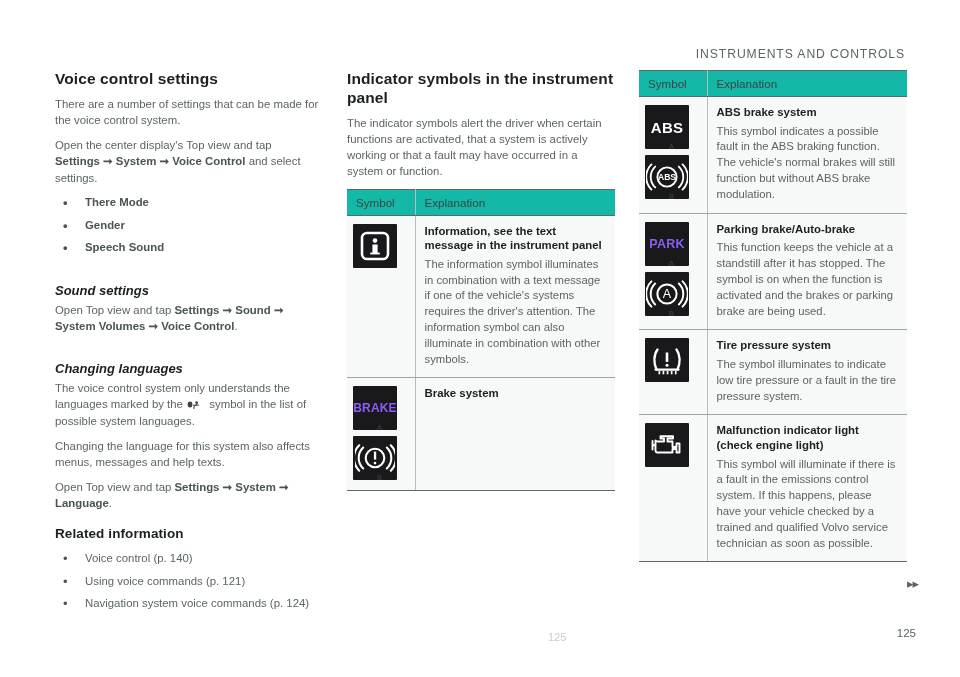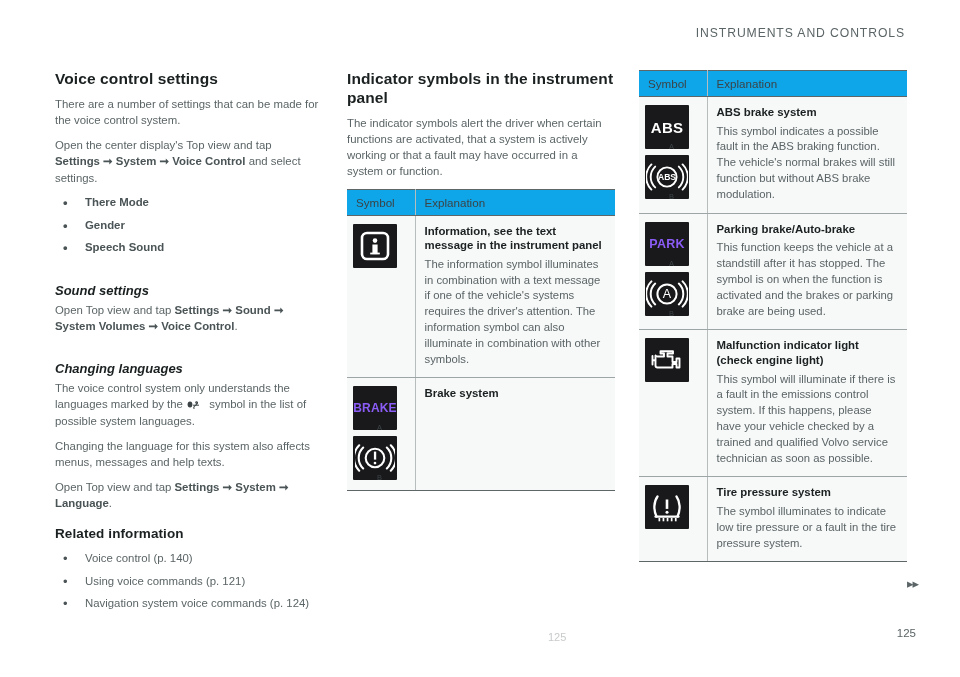--- a/index.html
+++ b/index.html
@@ -9,21 +9,21 @@
     background: #ffffff;
     font-family: "Liberation Sans", sans-serif;
     color: #4a5355;
     position: relative;
     overflow: hidden;
   }
   .page { position:absolute; inset:0; }
 
   
   .header {
-    position:absolute; top:26px; right:55px;
+    position:absolute; top:47px; right:55px;
     font-size: 12.2px; letter-spacing: .9px;
     color: #5b6466; font-weight: 400;
   }
 
   
   .col { position:absolute; top:70px; }
   .col-1 { left:55px;  width:268px; }
   .col-2 { left:347px; width:268px; }
   .col-3 { left:639px; width:268px; }
 
@@ -59,21 +59,21 @@
     display:inline-block; width:20px; height:13px;
     vertical-align:-2px; position:relative;
   }
 
   
   table.symtab {
     width:100%; border-collapse: collapse; margin-top: 6px;
     font-size: 11.1px;
   }
   table.symtab thead th {
-    background:#0ea5e9; text-align:left; font-weight:400;
+    background:#14b8a6; text-align:left; font-weight:400;
     color:#3c4446; font-size:11.6px;
     padding: 6px 9px 6px 9px;
     border-top: 1.4px solid #5e6668;
     border-bottom: 1.4px solid #5e6668;
   }
   table.symtab thead th.c-sym { width: 68px; border-right: 1.2px solid #b7bcbd; }
   table.symtab tbody td {
     vertical-align: top; padding: 8px 9px 10px 9px;
     border-bottom: 1.2px solid #9ea5a6;
     background:#f7f8f8;
@@ -323,61 +323,61 @@
           <td>
             <span class="t-title">Parking brake/Auto-brake</span>
             <span class="t-text">This function keeps the vehicle at a standstill after it has stopped. The symbol is on when the function is activated and the brakes or parking brake are being used.</span>
           </td>
         </tr>
 
         <tr>
           <td class="c-sym">
             <span class="tile-wrap">
               <span class="tile">
-                <svg width="38" height="30" viewBox="0 0 38 30">
-                  <path d="M4.5 11 L4.5 19.5 M4.5 15.2 L7.5 15.2
-                           M7.5 10.5 L7.5 20.5 C7.5 21.6 8.4 22.5 9.5 22.5
-                           L24.5 22.5 L24.5 19 L28.5 19 L28.5 22.5 L31.5 22.5
-                           L31.5 13.5 L28.5 13.5 L28.5 17 L24.5 17 L24.5 11.5
-                           L19.5 11.5 L19.5 8.5 L25 8.5 L25 6.2 L12.5 6.2 L12.5 8.5 L16 8.5
-                           L16 11.5 L9.5 11.5 C8.4 11.5 7.5 10.4 7.5 10.5 Z" fill="none" stroke="#fff" stroke-width="1.9" stroke-linejoin="round" stroke-linecap="round"></path>
-                </svg>
-              </span>
-            </span>
-          </td>
-          <td>
-            <span class="t-title">Malfunction indicator light (check engine light)</span>
-            <span class="t-text">This symbol will illuminate if there is a fault in the emissions control system. If this happens, please have your vehicle checked by a trained and qualified Volvo service technician as soon as possible.</span>
-          </td>
-        </tr>
-
-        <tr>
-          <td class="c-sym">
-            <span class="tile-wrap">
-              <span class="tile">
                 <svg width="36" height="34" viewBox="0 0 36 34">
                   <path d="M7.5 26.5 C4.5 20 4.5 12 8.5 6.5" fill="none" stroke="#fff" stroke-width="2.3" stroke-linecap="round"></path>
                   <path d="M28.5 26.5 C31.5 20 31.5 12 27.5 6.5" fill="none" stroke="#fff" stroke-width="2.3" stroke-linecap="round"></path>
                   <path d="M6.6 26.6 L29.4 26.6" stroke="#fff" stroke-width="2.4" stroke-linecap="round"></path>
                   <rect x="16.7" y="9.5" width="2.6" height="9.4" fill="#fff"></rect>
                   <circle cx="18" cy="22.2" r="1.5" fill="#fff"></circle>
                   <rect x="9.5" y="28" width="1.7" height="3.3" fill="#fff"></rect>
                   <rect x="13.6" y="28" width="1.7" height="3.3" fill="#fff"></rect>
                   <rect x="17.7" y="28" width="1.7" height="3.3" fill="#fff"></rect>
                   <rect x="21.8" y="28" width="1.7" height="3.3" fill="#fff"></rect>
                   <rect x="25.9" y="28" width="1.7" height="3.3" fill="#fff"></rect>
                 </svg>
               </span>
             </span>
           </td>
           <td>
             <span class="t-title">Tire pressure system</span>
             <span class="t-text">The symbol illuminates to indicate low tire pressure or a fault in the tire pressure system.</span>
           </td>
         </tr>
+
+        <tr>
+          <td class="c-sym">
+            <span class="tile-wrap">
+              <span class="tile">
+                <svg width="38" height="30" viewBox="0 0 38 30">
+                  <path d="M4.5 11 L4.5 19.5 M4.5 15.2 L7.5 15.2
+                           M7.5 10.5 L7.5 20.5 C7.5 21.6 8.4 22.5 9.5 22.5
+                           L24.5 22.5 L24.5 19 L28.5 19 L28.5 22.5 L31.5 22.5
+                           L31.5 13.5 L28.5 13.5 L28.5 17 L24.5 17 L24.5 11.5
+                           L19.5 11.5 L19.5 8.5 L25 8.5 L25 6.2 L12.5 6.2 L12.5 8.5 L16 8.5
+                           L16 11.5 L9.5 11.5 C8.4 11.5 7.5 10.4 7.5 10.5 Z" fill="none" stroke="#fff" stroke-width="1.9" stroke-linejoin="round" stroke-linecap="round"></path>
+                </svg>
+              </span>
+            </span>
+          </td>
+          <td>
+            <span class="t-title">Malfunction indicator light (check engine light)</span>
+            <span class="t-text">This symbol will illuminate if there is a fault in the emissions control system. If this happens, please have your vehicle checked by a trained and qualified Volvo service technician as soon as possible.</span>
+          </td>
+        </tr>
       </tbody>
     </table>
   </div>
 
   <div class="chev">▸▸</div>
   <div class="pageno">125</div>
   <div class="wm-num">125</div>
 </div>
 
 </body></html>

